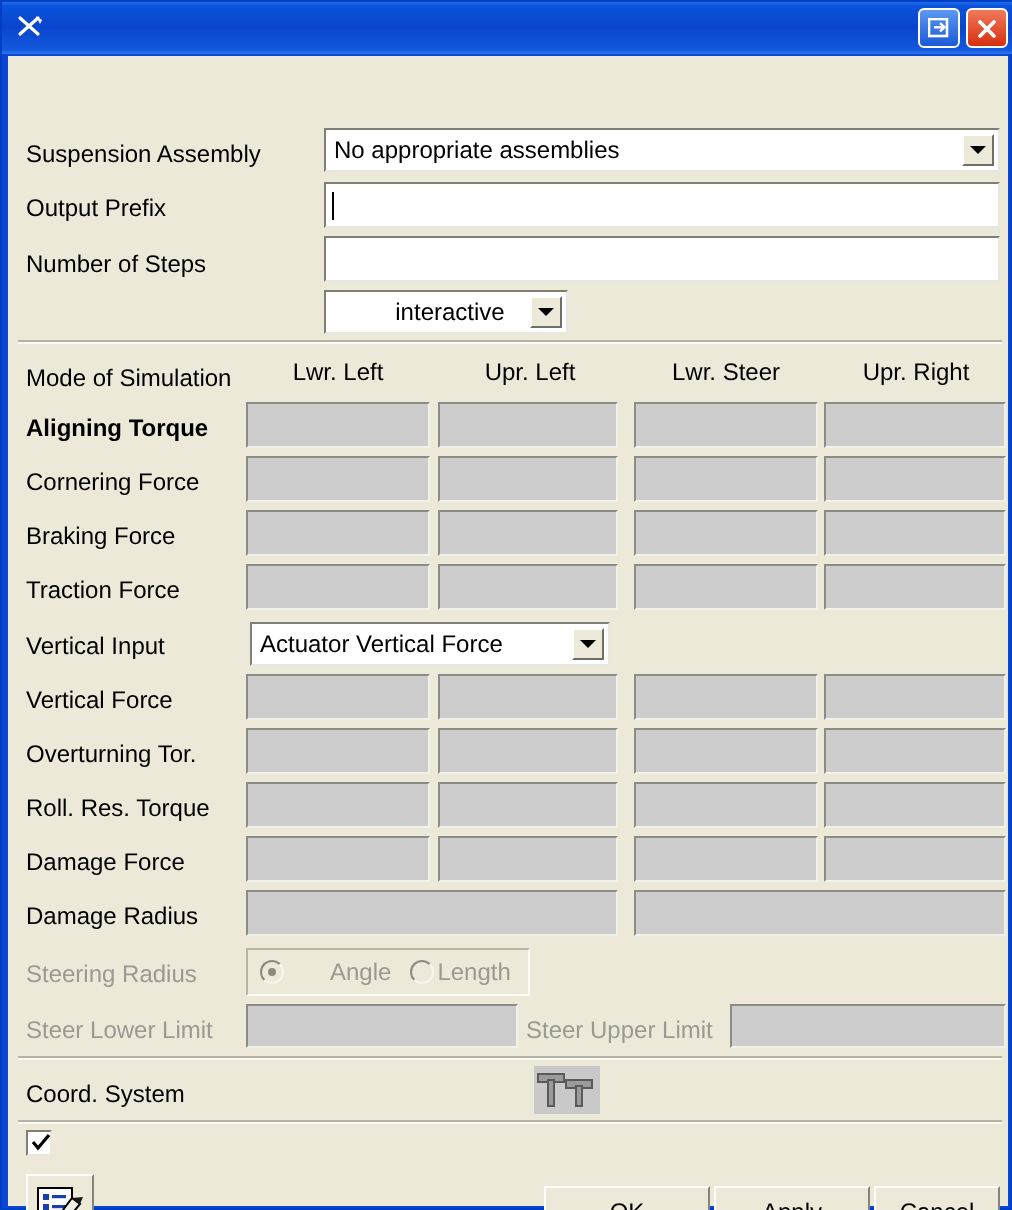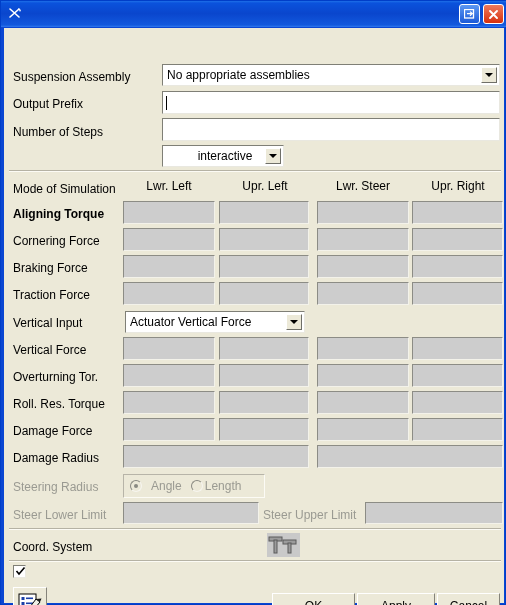--- a/index.html
+++ b/index.html
@@ -324,21 +324,21 @@
     <div class="field-grey" style="position:absolute;left:312px;top:389px;width:92px;height:23px;"></div>
     <div class="field-grey" style="position:absolute;left:407px;top:389px;width:91px;height:23px;"></div>
 
     <div class="label" style="position:absolute;left:8px;top:422px;">Damage Radius</div>
     <div class="field-grey" style="position:absolute;left:118px;top:416px;width:186px;height:23px;"></div>
     <div class="field-grey" style="position:absolute;left:312px;top:416px;width:186px;height:23px;"></div>
 
     <div class="label disabled" style="position:absolute;left:8px;top:451px;">Steering Radius</div>
     <div class="radio-box" style="left:118px;top:445px;width:142px;height:24px;">
       <span class="radio checked" style="margin-left:6px;"></span>
-      <span class="label disabled" style="margin-left:9px;">Angle</span>
+      <span class="label disabled" style="margin-left:23px;">Angle</span>
       <span class="radio" style="margin-left:9px;"></span>
       <span class="label disabled" style="margin-left:2px;">Length</span>
     </div>
 
     <div class="label disabled" style="position:absolute;left:8px;top:479px;">Steer Lower Limit</div>
     <div class="field-grey" style="position:absolute;left:118px;top:473px;width:136px;height:22px;"></div>
     <div class="label disabled" style="position:absolute;left:258px;top:479px;">Steer Upper Limit</div>
     <div class="field-grey" style="position:absolute;left:360px;top:473px;width:138px;height:22px;"></div>
 
     <div class="hr" style="left:4px;top:499px;width:492px;"></div>

